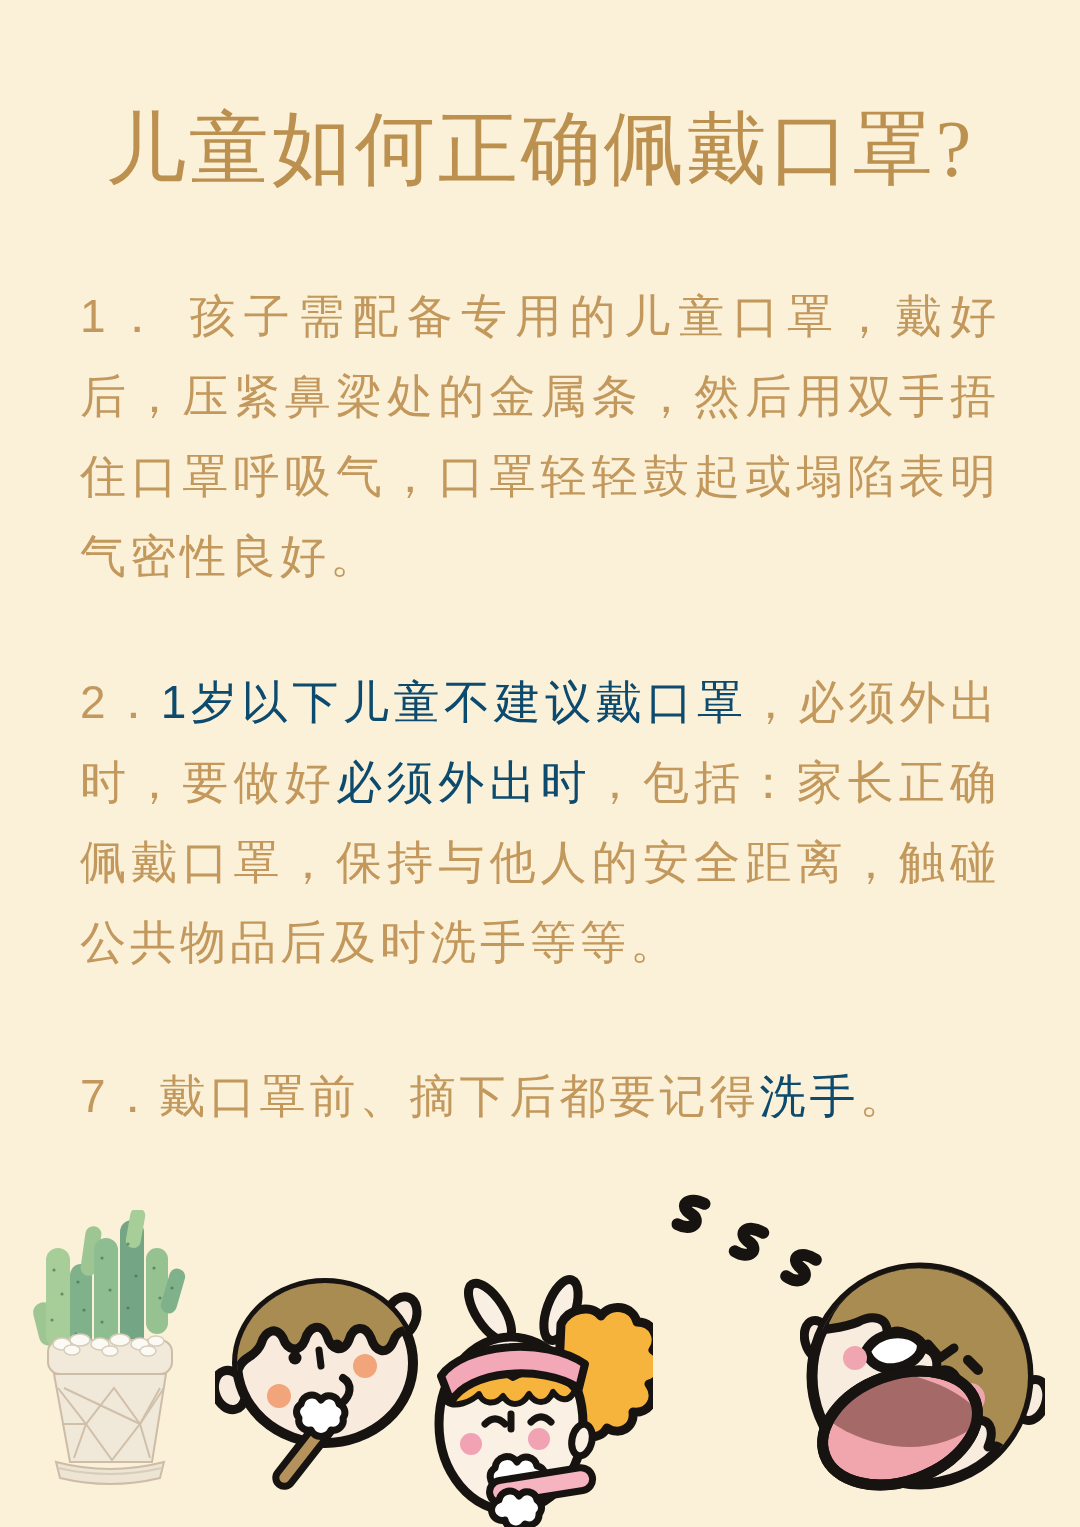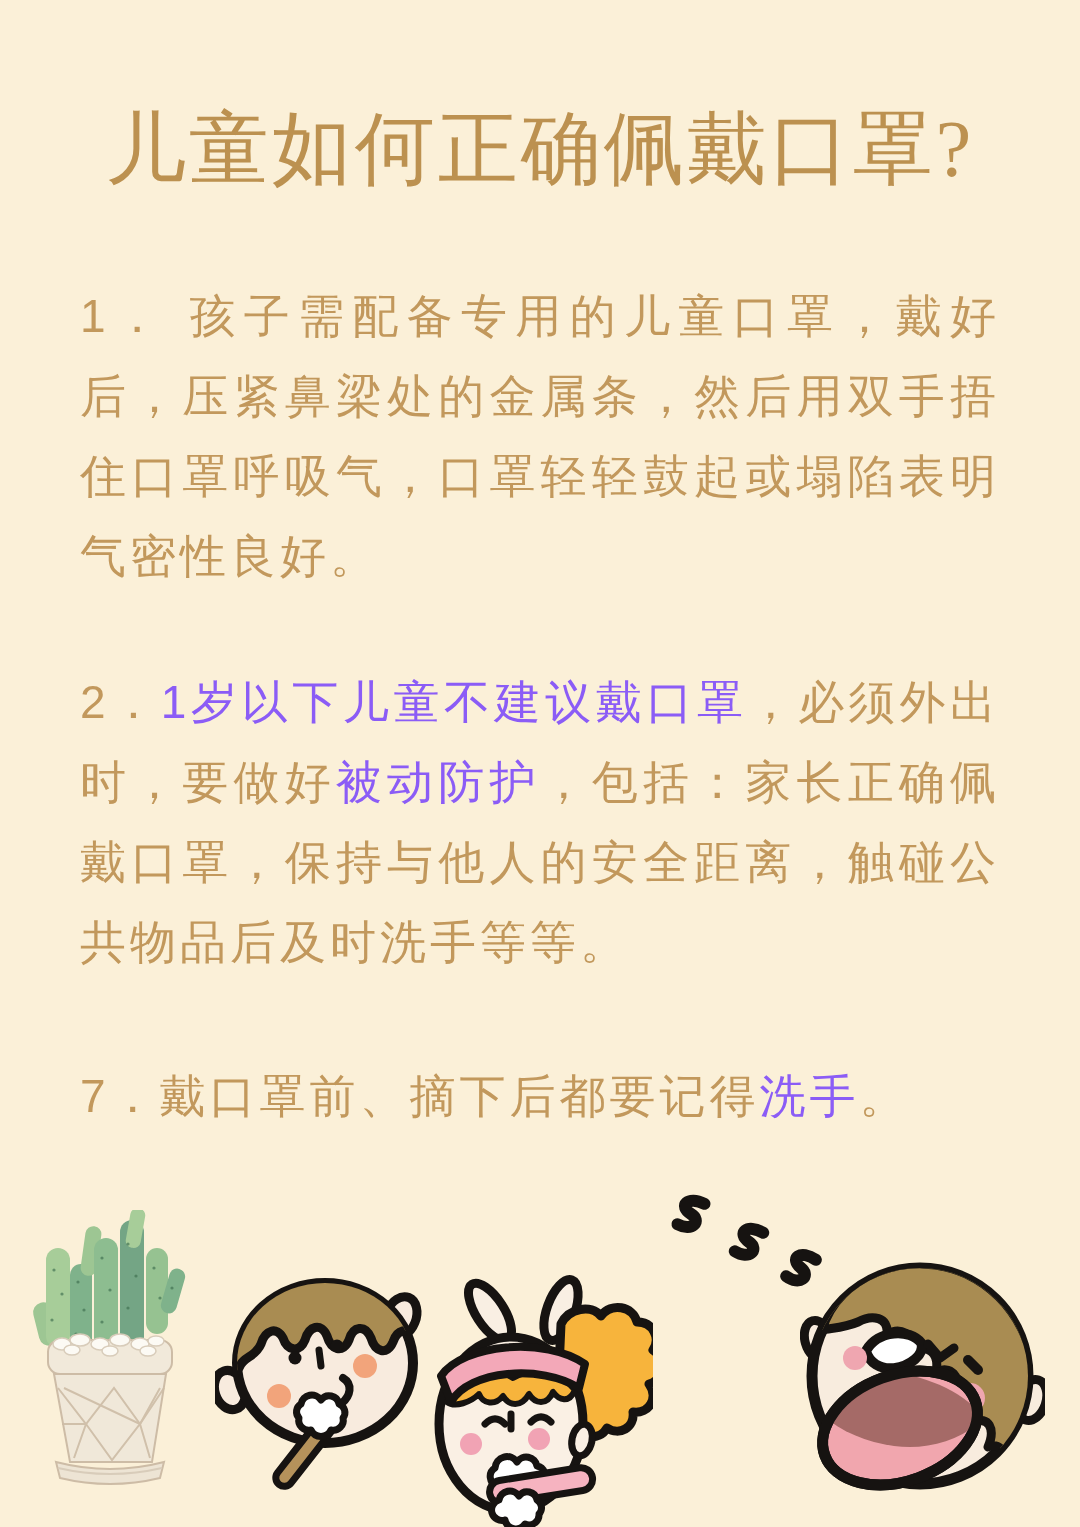--- a/index.html
+++ b/index.html
@@ -26,42 +26,42 @@
     left:80px;width:920px;
     margin:0;
     font-size:46px;
     line-height:80px;
     letter-spacing:4px;
     text-align:justify;
     text-align-last:left;
     color:#C2985C;
   }
   .para .seg-gold{color:#C2985C;}
-  .para .seg-red{color:#8b5cf6;}
+  .para .seg-red{color:#0c4a6e;}
   #p1{top:276px;}
   #p2{top:662px;}
   #p3{top:1056px;}
   .illus{position:absolute;}
   #cactus{left:28px;top:1210px;}
   #boy{left:215px;top:1272px;}
   #girl{left:433px;top:1272px;}
   #zzz{left:655px;top:1192px;}
   #sleeper{left:800px;top:1256px;}
   svg{display:block;}
 </style>
 </head>
 <body>
 
 <div class="page">
 
   <h1 class="title">儿童如何正确佩戴口罩?</h1>
 
   <p class="para" id="p1"><span class="seg-gold">1． 孩子需配备专用的儿童口罩，戴好后，压紧鼻梁处的金属条，然后用双手捂住口罩呼吸气，口罩轻轻鼓起或塌陷表明气密性良好。</span></p>
 
-  <p class="para" id="p2"><span class="seg-gold">2．</span><span class="seg-red">1岁以下儿童不建议戴口罩</span><span class="seg-gold">，必须外出时，要做好</span><span class="seg-red">被动防护</span><span class="seg-gold">，包括：家长正确佩戴口罩，保持与他人的安全距离，触碰公共物品后及时洗手等等。</span></p>
+  <p class="para" id="p2"><span class="seg-gold">2．</span><span class="seg-red">1岁以下儿童不建议戴口罩</span><span class="seg-gold">，必须外出时，要做好</span><span class="seg-red">必须外出时</span><span class="seg-gold">，包括：家长正确佩戴口罩，保持与他人的安全距离，触碰公共物品后及时洗手等等。</span></p>
 
   <p class="para" id="p3"><span class="seg-gold">7．戴口罩前、摘下后都要记得</span><span class="seg-red">洗手</span><span class="seg-gold">。</span></p>
 
   <svg id="cactus" class="illus" width="160" height="300" viewBox="0 0 160 300">
     <g stroke="none">
       <rect x="8" y="92" width="20" height="44" rx="10" fill="#9DC693" transform="rotate(-14 18 114)"></rect>
       <rect x="18" y="38" width="24" height="100" rx="12" fill="#A7CD99"></rect>
       <rect x="42" y="54" width="22" height="90" rx="11" fill="#7FB28B"></rect>
       <rect x="55" y="16" width="16" height="50" rx="8" fill="#9DC693" transform="rotate(8 63 41)"></rect>
       <rect x="66" y="28" width="24" height="112" rx="12" fill="#8DBD90"></rect>

